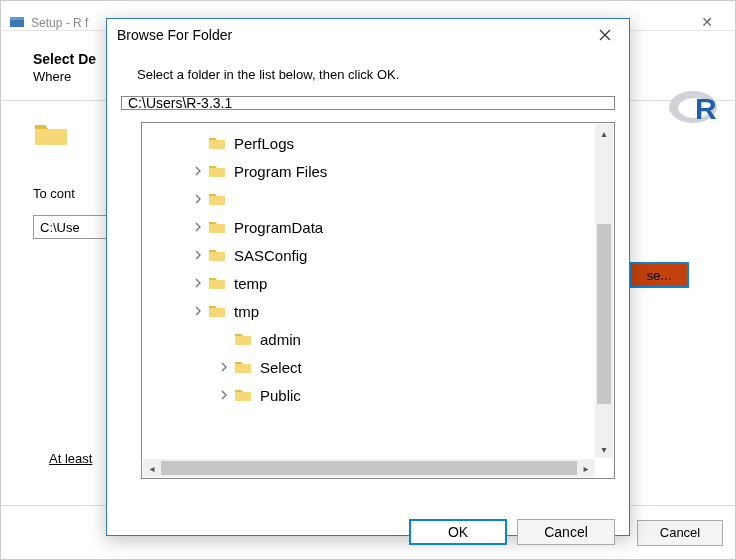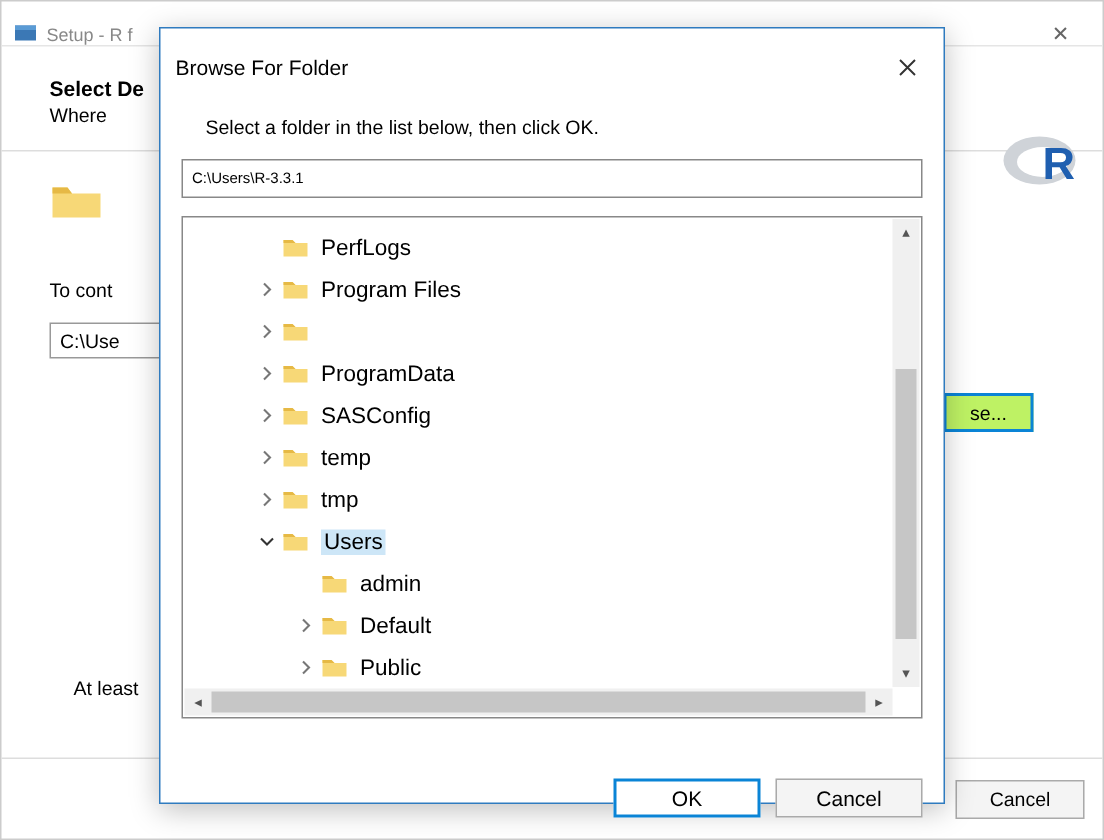--- a/index.html
+++ b/index.html
@@ -19,39 +19,39 @@
 .installer-close { width: 40px; text-align: center; color: #666; font-size: 14px; }
 .installer-body { padding: 20px 32px; position: relative; }
 .sel-dest { font-weight: bold; font-size: 14px; }
 .where { font-size: 13px; margin-top: 2px; }
 .r-logo { position: absolute; right: 10px; top: 50px; }
 .hr { height: 1px; background: #ddd; margin: 16px -32px 20px; }
 .folder-big { display: inline-block; vertical-align: top; }
 .to-cont { margin-top: 34px; font-size: 13px; }
 .path-row { margin-top: 14px; display: flex; gap: 10px; align-items: center; }
 .path-input { width: 440px; height: 24px; border: 1px solid #999; padding: 2px 6px; font-size: 13px; }
-.browse-btn { height: 26px; width: 60px; border: 2px solid #0a84d6; background: #bef264; font-size: 13px; position: absolute; right: 46px; top: 231px;}
-.atleast { position: absolute; left: 48px; top: 450px; font-size: 13px; }
+.browse-btn { height: 26px; width: 60px; border: 2px solid #0a84d6; background: #c2410c; font-size: 13px; position: absolute; right: 46px; top: 231px;}
+.atleast { position: absolute; left: 48px; top: 450px; font-size: 13px; text-decoration: underline; }
 .bottom-bar { position: absolute; bottom: 0; left: 0; right: 0; height: 54px; border-top: 1px solid #ddd; display: flex; justify-content: flex-end; align-items: center; padding-right: 12px;}
 .bottom-cancel { width: 86px; height: 26px; border: 1px solid #aaa; background: #f4f4f4; font-size: 13px; }
 
 
 .dialog {
   position: absolute; top: 18px; left: 106px; width: 524px; height: 518px;
   background: #fff; border: 1px solid #2f7bbf; box-shadow: 0 4px 18px rgba(0,0,0,0.25);
   display: flex; flex-direction: column;
 }
-.dlg-titlebar { height: 32px; display: flex; align-items: center; padding: 0 10px; margin-top: 10px; }
+.dlg-titlebar { height: 32px; display: flex; align-items: center; padding: 0 10px; }
 .dlg-title { flex: 1; font-size: 14px; }
 .dlg-close { width: 28px; height: 22px; display:flex; align-items:center; justify-content:center; }
 .dlg-close svg { width: 12px; height: 12px; }
 .dlg-body { padding: 8px 14px 10px; flex: 1; display: flex; flex-direction: column; }
 .instruction { font-size: 13px; margin: 8px 16px 14px; }
-.path-field { height: 26px; border: 1px solid #888; padding: 3px 6px; font-size: 10px; width: 100%; }
-.tree-wrap { margin-top: 12px; border: 1px solid #888; flex: 1; display: flex; flex-direction: column; position: relative; min-height: 0;}
+.path-field { height: 14px; border: 1px solid #888; padding: 3px 6px; font-size: 14px; width: 100%; }
+.tree-wrap { margin-top: 12px; border: 1px solid #888; flex: 1; display: flex; flex-direction: column; position: relative; min-height: 0; margin-left: 20px;}
 .tree { flex: 1; overflow: hidden; padding: 6px 0; }
 .tree-row { display: flex; align-items: center; height: 28px; font-size: 15px; }
 .indent0 { padding-left: 48px; }
 .indent1 { padding-left: 74px; }
 .expander { width: 16px; height: 16px; margin-right: 2px; display: flex; align-items: center; justify-content: center; color: #666; font-size: 12px;}
 .expander.blank { visibility: hidden; }
 .fld-icon { width: 18px; height: 16px; margin-right: 8px; }
 .tree-row.selected .label { background: #cde6f7; padding: 0 2px;}
 .vscroll { position: absolute; top: 1px; right: 1px; bottom: 20px; width: 18px; background: #f0f0f0; }
 .vscroll .up, .vscroll .down { height: 18px; display:flex; align-items:center; justify-content:center; color:#555; font-size:10px;}
@@ -200,51 +200,39 @@
               <svg width="10" height="10" viewBox="0 0 10 10">
                 <path d="M3 1 L7 5 L3 9" fill="none" stroke="#777" stroke-width="1.4"></path>
               </svg>
             </span>
             <span class="fld-icon"><svg width="18" height="16" viewBox="0 0 18 16">
                 <path d="M1 3h6l2 2h8v9H1z" fill="#f7d877"></path>
                 <path d="M1 3h6l2 2H1z" fill="#e6b945"></path>
               </svg></span>
             <span class="label">tmp</span>
           </div>
-          <div class="tree-row indent0 selected">
-            <span class="expander">
-              <svg width="10" height="10" viewBox="0 0 10 10">
-                <path d="M1 3 L5 7 L9 3" fill="none" stroke="#333" stroke-width="1.4"></path>
-              </svg>
-            </span>
-            <span class="fld-icon"><svg width="18" height="16" viewBox="0 0 18 16">
-                <path d="M1 3h6l2 2h8v9H1z" fill="#f7d877"></path>
-                <path d="M1 3h6l2 2H1z" fill="#e6b945"></path>
-              </svg></span>
-            <span class="label">Users</span>
-          </div>
           <div class="tree-row indent1">
             <span class="expander blank"></span>
             <span class="fld-icon"><svg width="18" height="16" viewBox="0 0 18 16">
                 <path d="M1 3h6l2 2h8v9H1z" fill="#f7d877"></path>
                 <path d="M1 3h6l2 2H1z" fill="#e6b945"></path>
               </svg></span>
             <span class="label">admin</span>
           </div>
           <div class="tree-row indent1">
             <span class="expander">
               <svg width="10" height="10" viewBox="0 0 10 10">
                 <path d="M3 1 L7 5 L3 9" fill="none" stroke="#777" stroke-width="1.4"></path>
               </svg>
             </span>
             <span class="fld-icon"><svg width="18" height="16" viewBox="0 0 18 16">
                 <path d="M1 3h6l2 2h8v9H1z" fill="#f7d877"></path>
                 <path d="M1 3h6l2 2H1z" fill="#e6b945"></path>
               </svg></span>
-            <span class="label">Default</span>
+            <span class="label">Select</span>
           </div>
           <div class="tree-row indent1">
             <span class="expander">
               <svg width="10" height="10" viewBox="0 0 10 10">
                 <path d="M3 1 L7 5 L3 9" fill="none" stroke="#777" stroke-width="1.4"></path>
               </svg>
             </span>
             <span class="fld-icon"><svg width="18" height="16" viewBox="0 0 18 16">
                 <path d="M1 3h6l2 2h8v9H1z" fill="#f7d877"></path>
                 <path d="M1 3h6l2 2H1z" fill="#e6b945"></path>

